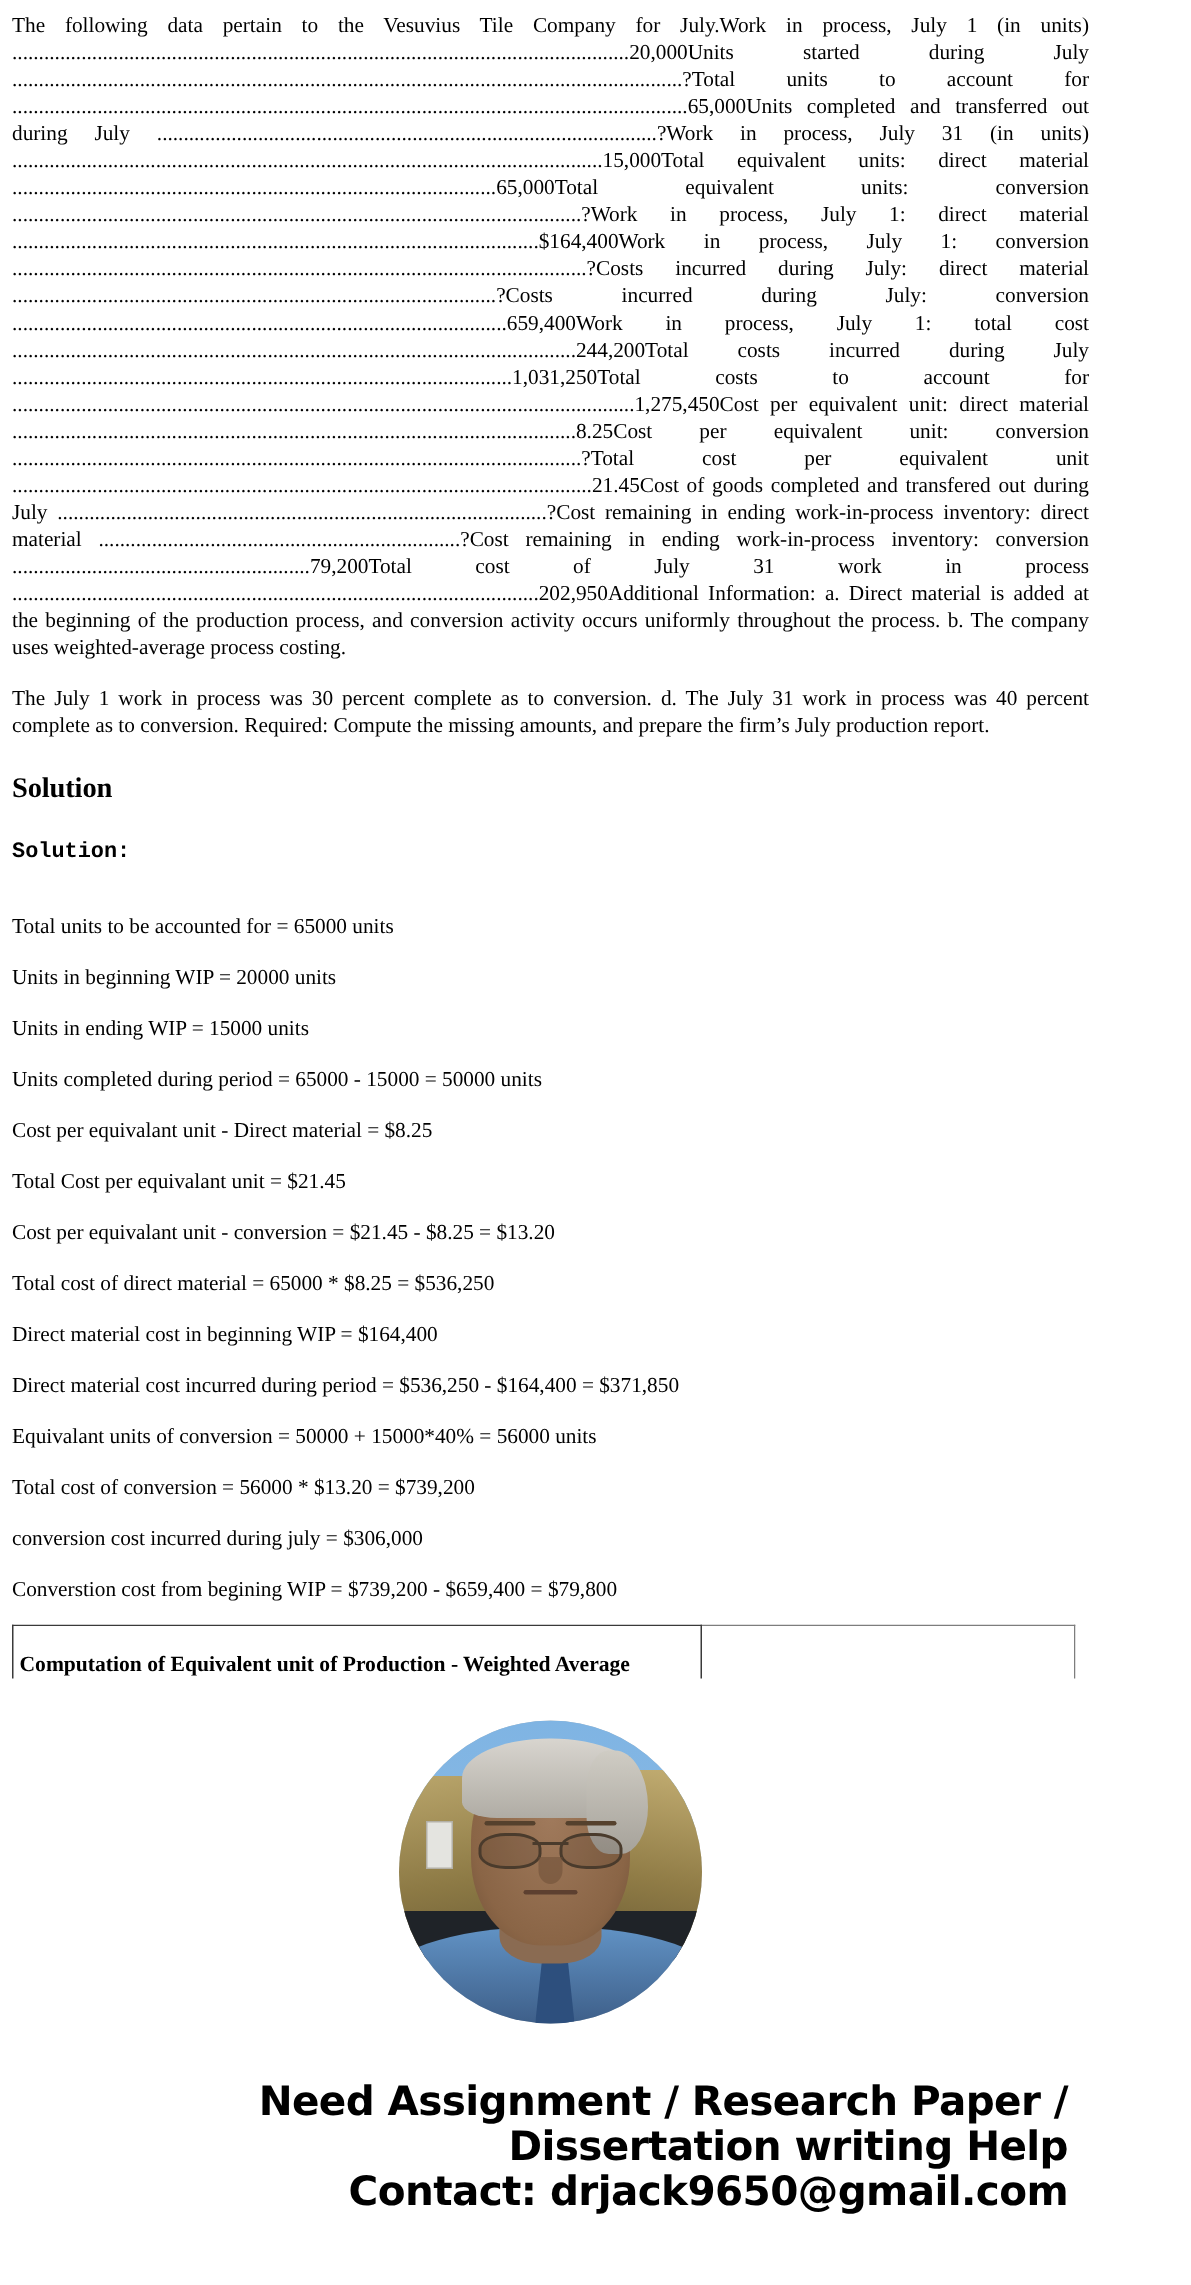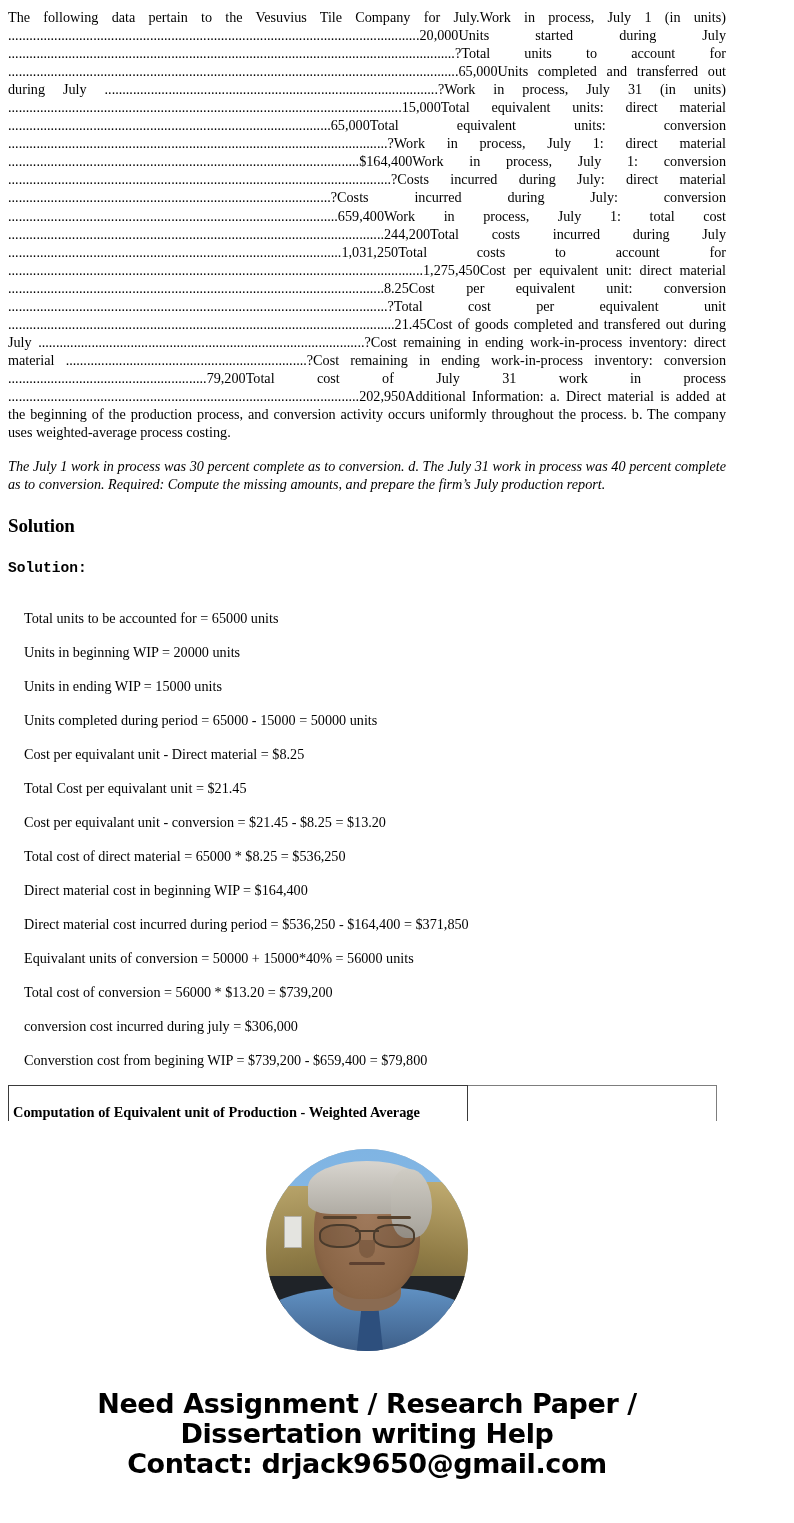--- a/index.html
+++ b/index.html
@@ -32,42 +32,41 @@
     word-spacing: -0.1px;
   }
   .para-gap {
     height: 16px;
   }
   .statement-tail {
     font-size: 14.2px;
     line-height: 18.05px;
     text-align: justify;
     margin: 0;
-    font-style: italic;
   }
 
   
   h2.solution-heading {
     font-size: 19px;
     font-weight: bold;
     margin: 22px 0 0 0;
     line-height: 22px;
     letter-spacing: -0.1px;
   }
   .solution-label {
     font-size: 14.6px;
     font-weight: bold;
     margin: 22px 0 0 0;
     line-height: 18px;
     font-family: Liberation Mono, monospace;
   }
 
   
   .steps {
-    margin: 16px;
+    margin: 0;
     padding: 0;
     list-style: none;
   }
   .steps li {
     font-size: 14.2px;
     line-height: 18px;
     margin: 0;
     padding: 0;
     height: 34px;
     display: flex;
@@ -282,21 +281,21 @@
     top: 45%;
     width: 8%;
     height: 9%;
     background: rgba(110,78,54,0.55);
     border-radius: 0 0 50% 50%;
   }
 
   
   .promo {
     margin-top: 38px;
-    text-align: center;
+    text-align: right;
     font-family: "DejaVu Sans", "Liberation Sans", sans-serif;
     font-weight: bold;
     color: #000000;
     font-size: 27px;
     line-height: 30px;
     letter-spacing: -0.4px;
     padding: 0 14px;
   }
   .promo .line3 {
     display: block;

